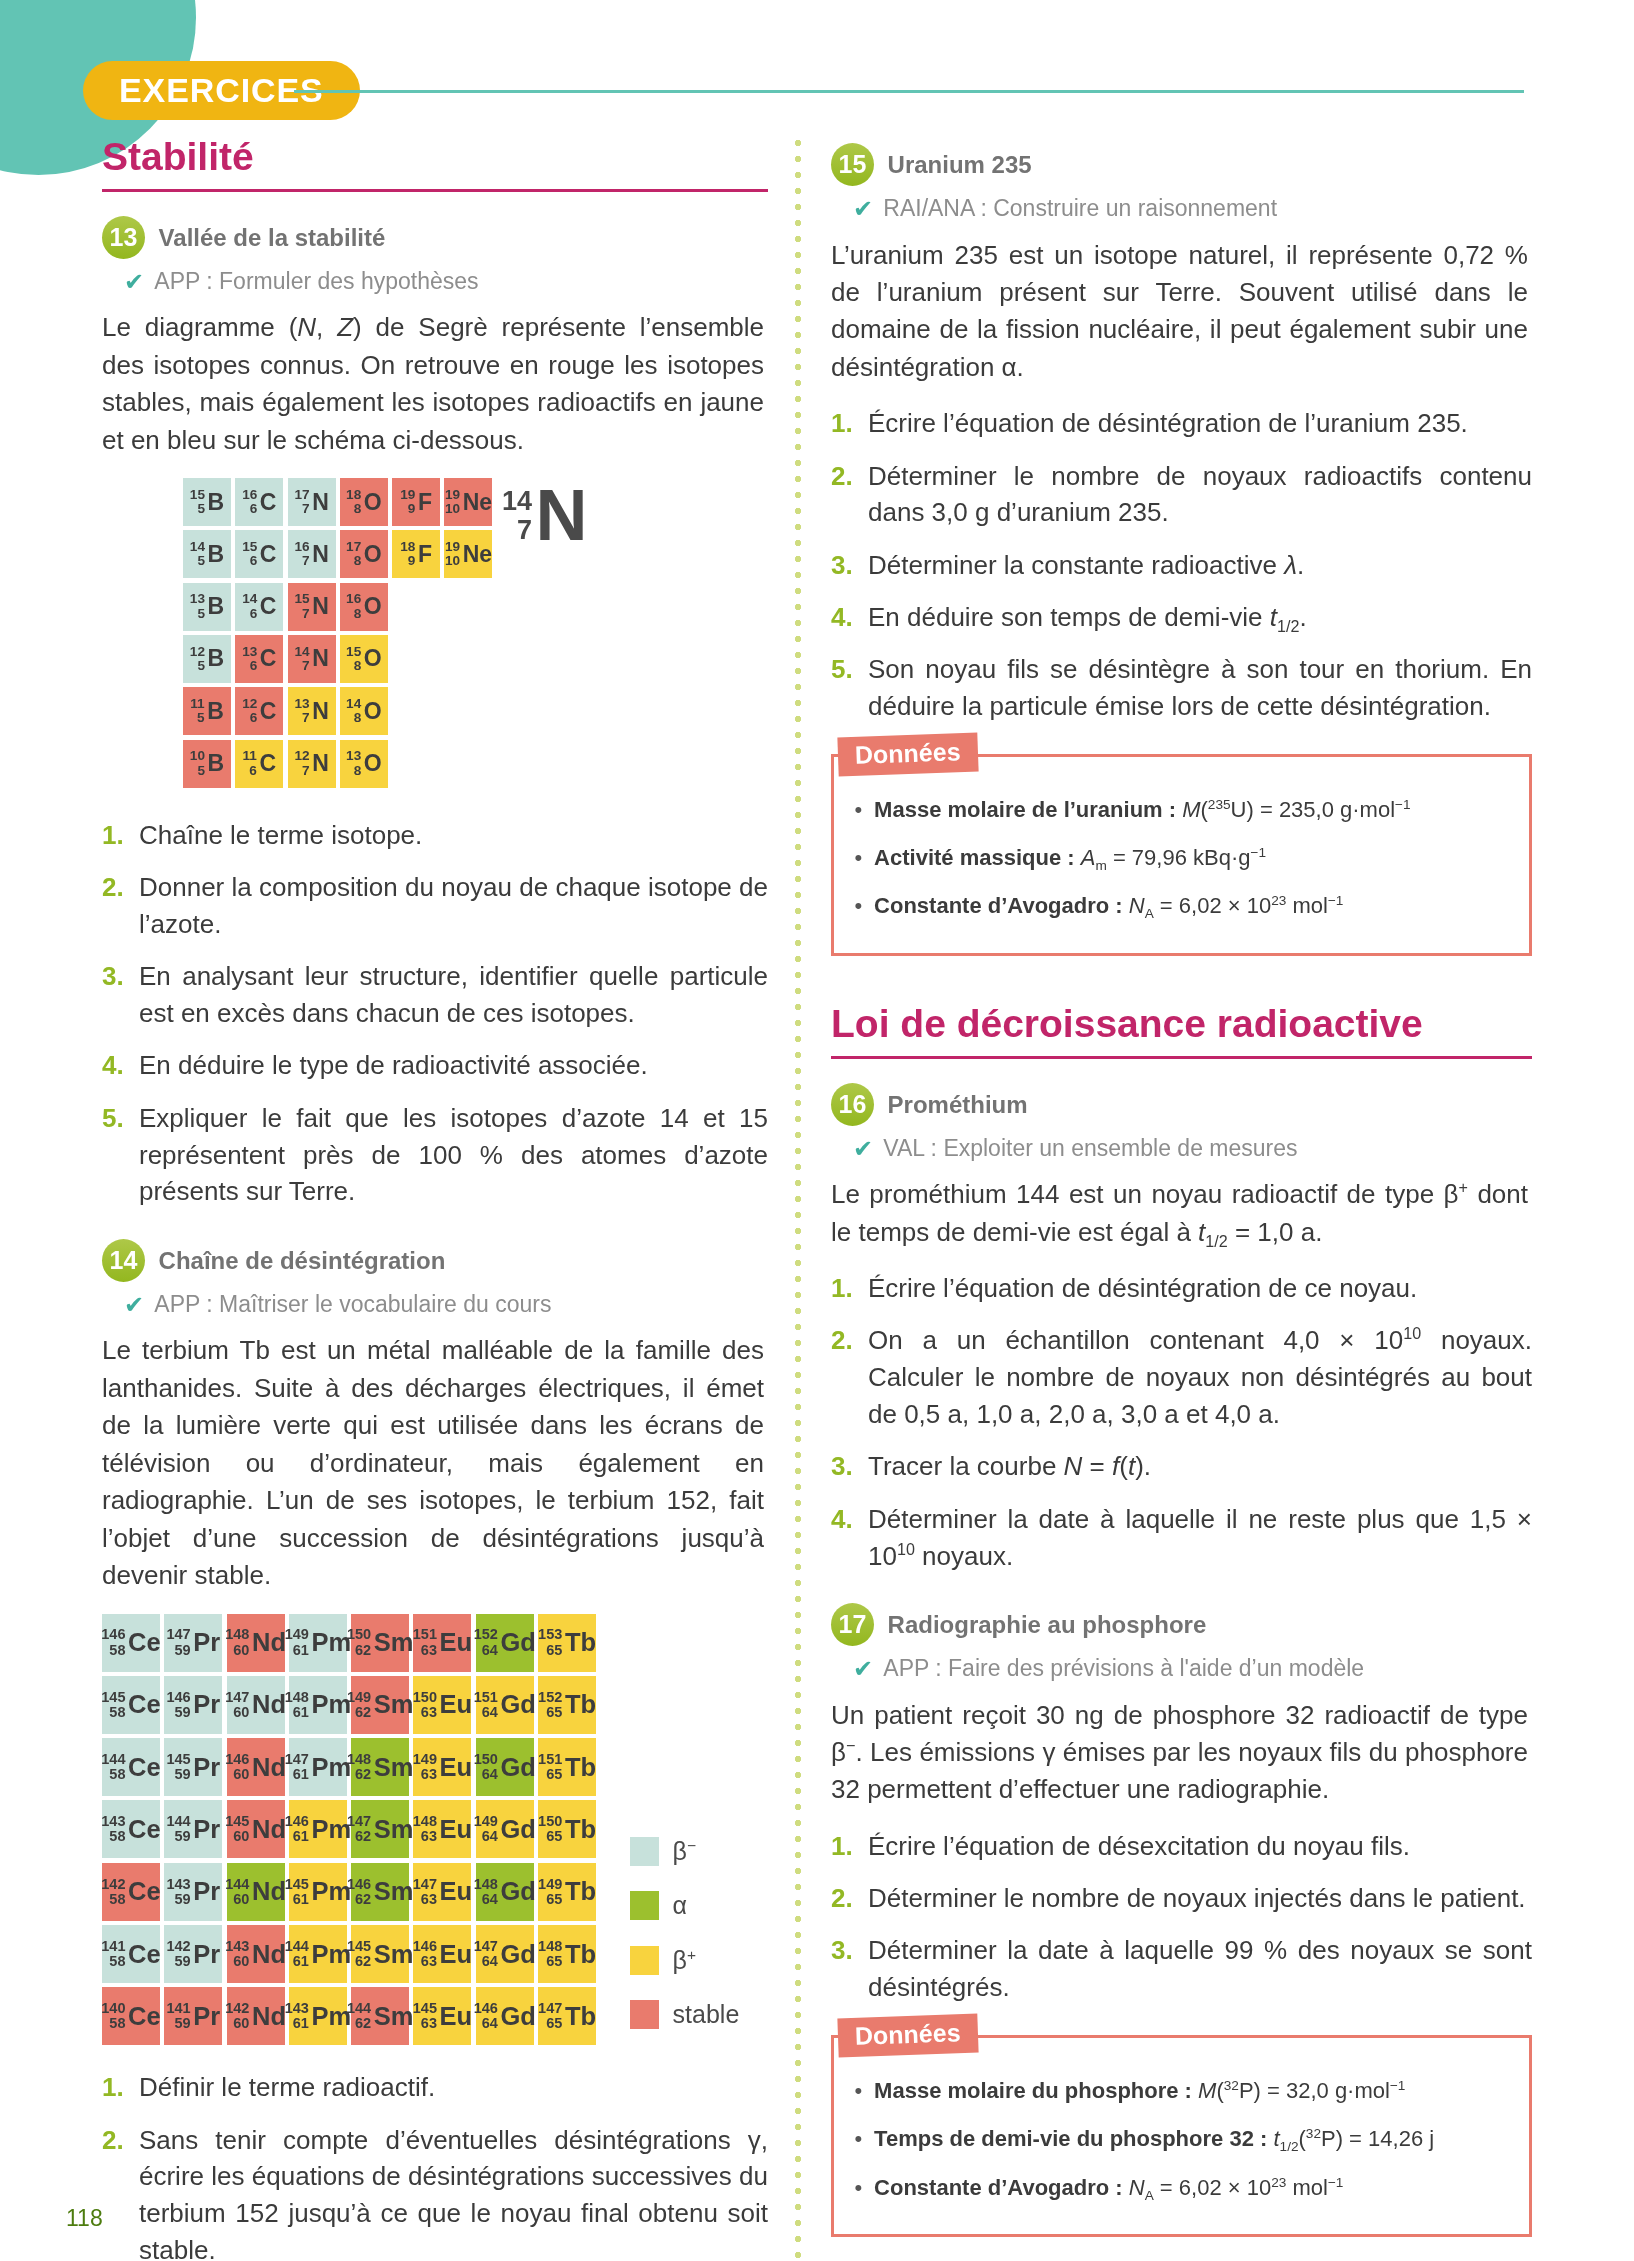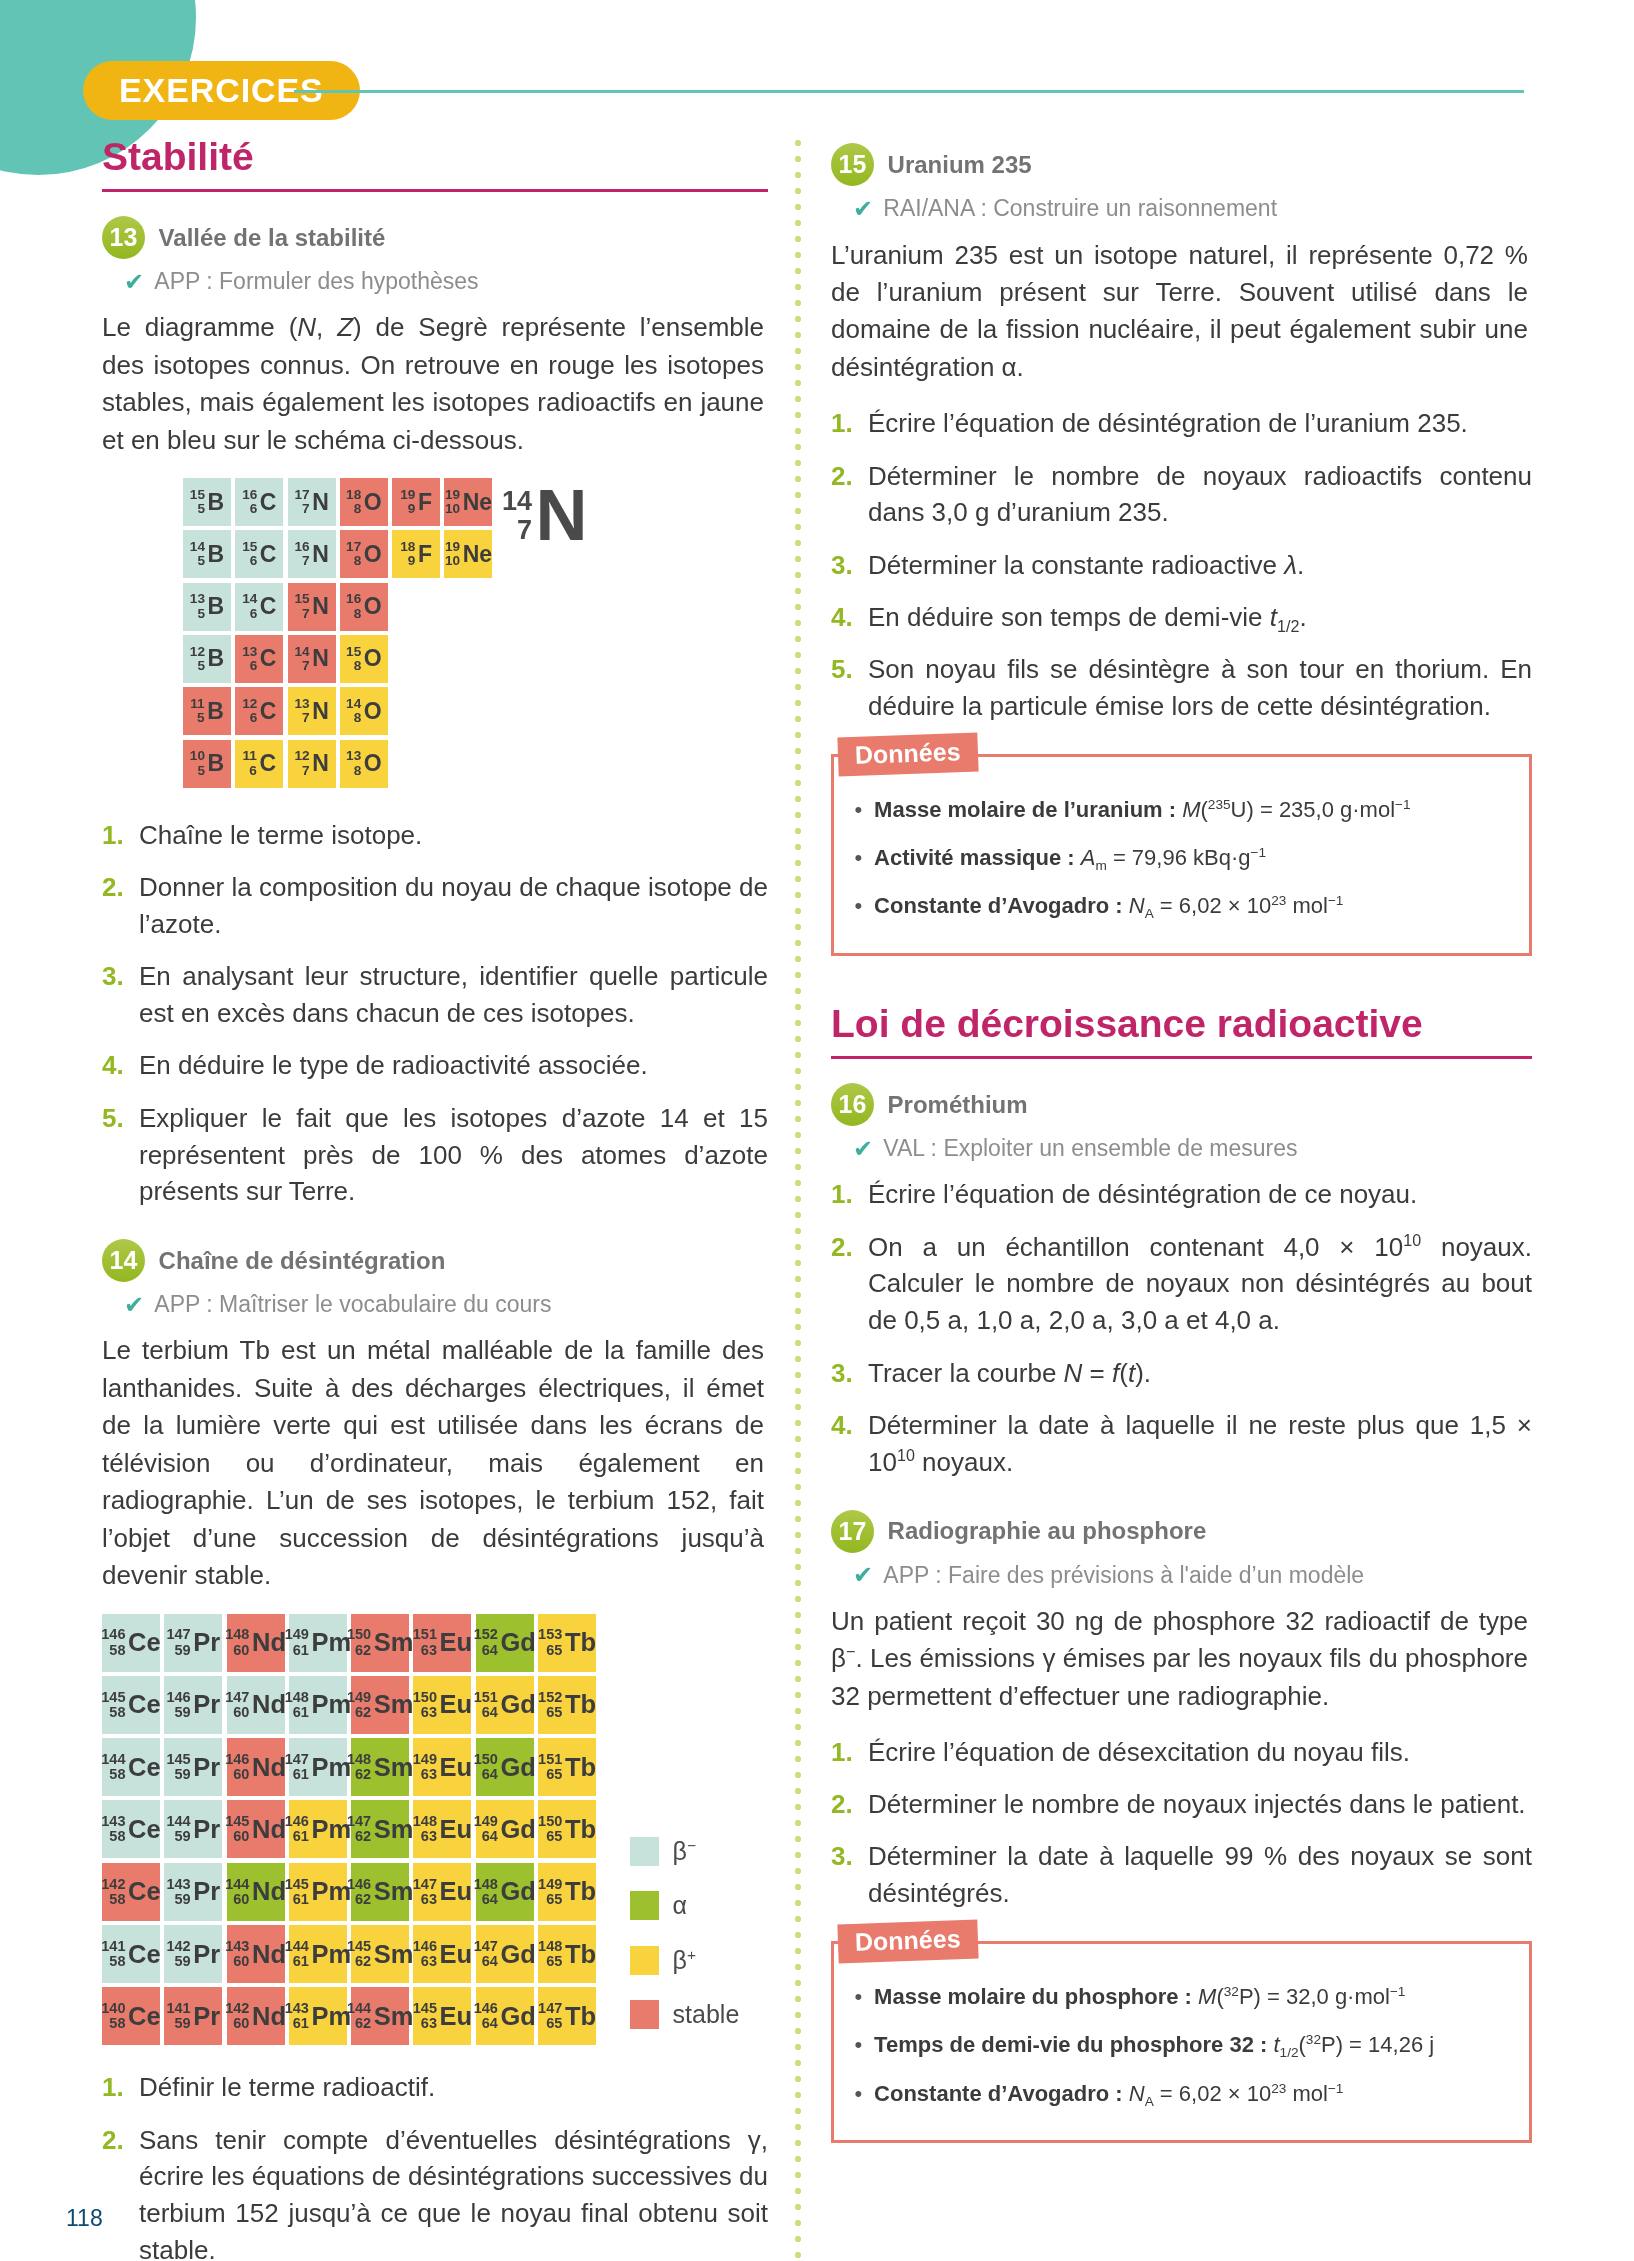--- a/index.html
+++ b/index.html
@@ -53,21 +53,21 @@
   .sw{width:29px;height:29px;display:inline-block}
   .leg-label{font-size:25px;color:#4a4a4a}
   
   .donnees{position:relative;margin:29px 0 8.5px 0}
   .d-tab{position:absolute;top:-19px;left:6.8px;background:#e97b6d;color:#fff;font-weight:700;
          font-size:25px;padding:4.3px 17px 6px 17px;transform:rotate(-2deg)}
   .d-box{border:3.4px solid #e97b6d;padding:36px 22px 15.3px 20.4px}
   .d-item{display:flex;gap:12px;font-size:22px;margin-bottom:15.3px;line-height:1.5}
   .bullet{color:#555;flex:0 0 auto}
   .d-item b{font-weight:700}
-  .pagenum{position:absolute;left:66px;bottom:29px;font-size:23px;color:#0c4a6e}
+  .pagenum{position:absolute;left:66px;bottom:29px;font-size:23px;color:#4d7c0f}
   sup,sub{font-size:62%;line-height:0}
   i{font-style:italic}
 </style>
 </head>
 <body>
 
 <div class="page">
   <div class="corner"></div>
   <div class="badge">EXERCICES</div>
   <div class="topline"></div>
@@ -839,20 +839,21 @@
 
       <section>
         <div class="ex-head">
           <span class="ex-num">16</span>
           <span class="ex-title">Prométhium</span>
         </div>
         <div class="skill">
           <span class="check">✔</span>
           <span>VAL : Exploiter un ensemble de mesures</span>
         </div>
+        <p class="intro">Le prométhium 144 est un noyau radioactif de type β<sup>+</sup> dont le temps de demi-vie est égal à <i>t</i><sub>1/2</sub> = 1,0 a.</p>
         <div>
             <div class="q">
               <span class="qnum">1.</span>
               <span class="qtext">Écrire l’équation de désintégration de ce noyau.</span>
             </div>
             <div class="q">
               <span class="qnum">2.</span>
               <span class="qtext">On a un échantillon contenant 4,0 × 10<sup>10</sup> noyaux. Calculer le nombre de noyaux non désintégrés au bout de 0,5 a, 1,0 a, 2,0 a, 3,0 a et 4,0 a.</span>
             </div>
             <div class="q">

